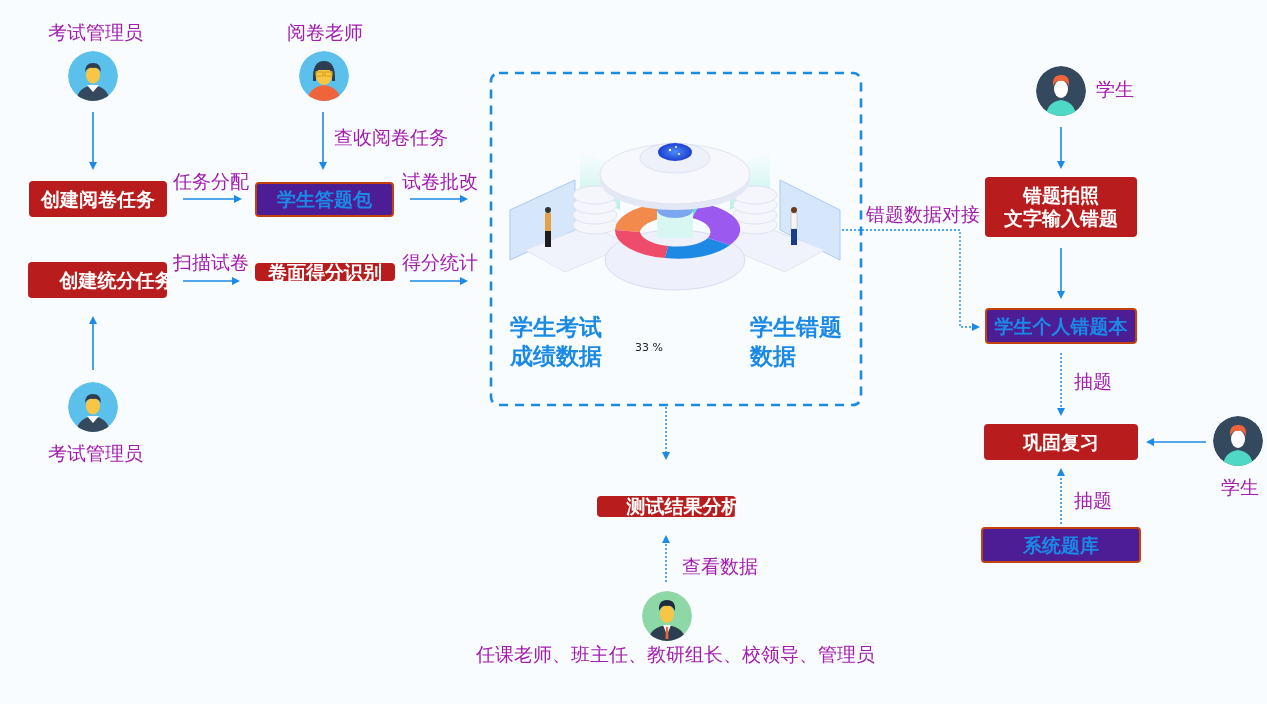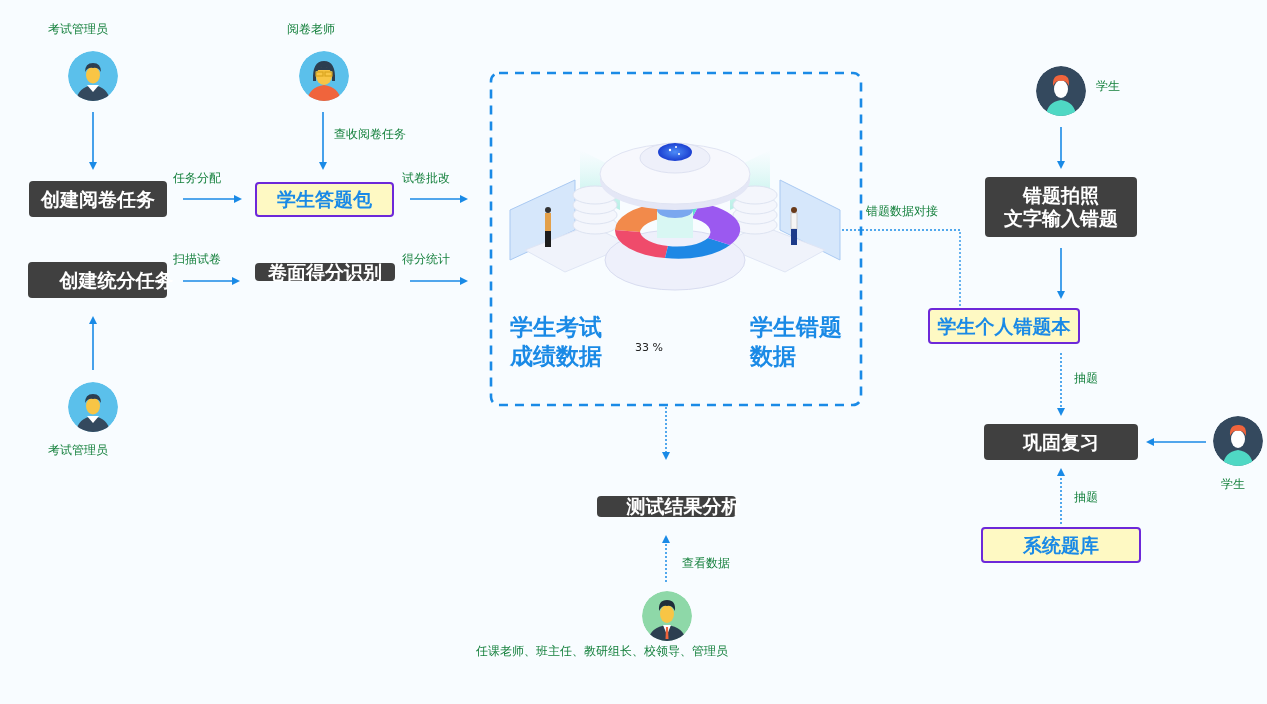--- a/index.html
+++ b/index.html
@@ -1,22 +1,22 @@
 <!DOCTYPE html>
 <html><head>
 <meta charset="utf-8">
 <style>
   * { box-sizing: border-box; margin: 0; padding: 0; }
   html, body { width: 1267px; height: 704px; overflow: hidden; }
   body { background: #f8fcff; font-family: "DejaVu Sans", "Liberation Sans", sans-serif; position: relative; }
   .abs { position: absolute; }
-  .label { position: absolute; font-size: 12px; color: #15803d; white-space: nowrap; line-height: 1; }
+  .label { position: absolute; font-size: 19px; color: #a21caf; white-space: nowrap; line-height: 1; }
   .box { position: absolute; display: flex; align-items: center; justify-content: center; text-align: center; border-radius: 4px; font-weight: bold; font-size: 19px; line-height: 1.2; white-space: nowrap; }
-  .box.solid { background: #404040; color: #fff; }
-  .box.outline { background: #fef9c3; color: #1a8ae6; border: 2px solid #6d28d9; }
+  .box.solid { background: #b91c1c; color: #fff; }
+  .box.outline { background: #4c1d95; color: #1a8ae6; border: 2px solid #c2410c; }
   .big-label { position: absolute; color: #1a8ae6; font-weight: bold; font-size: 23px; line-height: 1.25; white-space: nowrap; }
   .pct { position: absolute; font-size: 11px; color: #222; }
   svg.overlay { position: absolute; left: 0; top: 0; }
   .avatar { position: absolute; width: 50px; height: 50px; border-radius: 50%; overflow: hidden; }
   .avatar svg { width: 50px; height: 50px; display: block; }
 </style>
 </head>
 <body>
 
 <svg class="overlay" width="1267" height="704">
@@ -205,17 +205,17 @@
 </div>
 
 <div class="box solid" style="left:597px; top:496px; width:139px; height:21px;padding-left:34px;">测试结果分析</div>
 <div class="label" style="left:682px; top:557px;">查看数据</div>
 
 <div class="label" style="left:866px; top:205px;">错题数据对接</div>
 <div class="box solid" style="left:985px; top:177px; width:152px; height:60px; flex-direction:column;">
   <div>错题拍照</div>
   <div>文字输入错题</div>
 </div>
-<div class="box outline" style="left:928px; top:308px; width:152px; height:36px;">学生个人错题本</div>
+<div class="box outline" style="left:985px; top:308px; width:152px; height:36px;">学生个人错题本</div>
 <div class="label" style="left:1074px; top:372px;">抽题</div>
 <div class="box solid" style="left:984px; top:424px; width:154px; height:36px;">巩固复习</div>
 <div class="label" style="left:1074px; top:491px;">抽题</div>
 <div class="box outline" style="left:981px; top:527px; width:160px; height:36px;">系统题库</div>
 
 </body></html>

